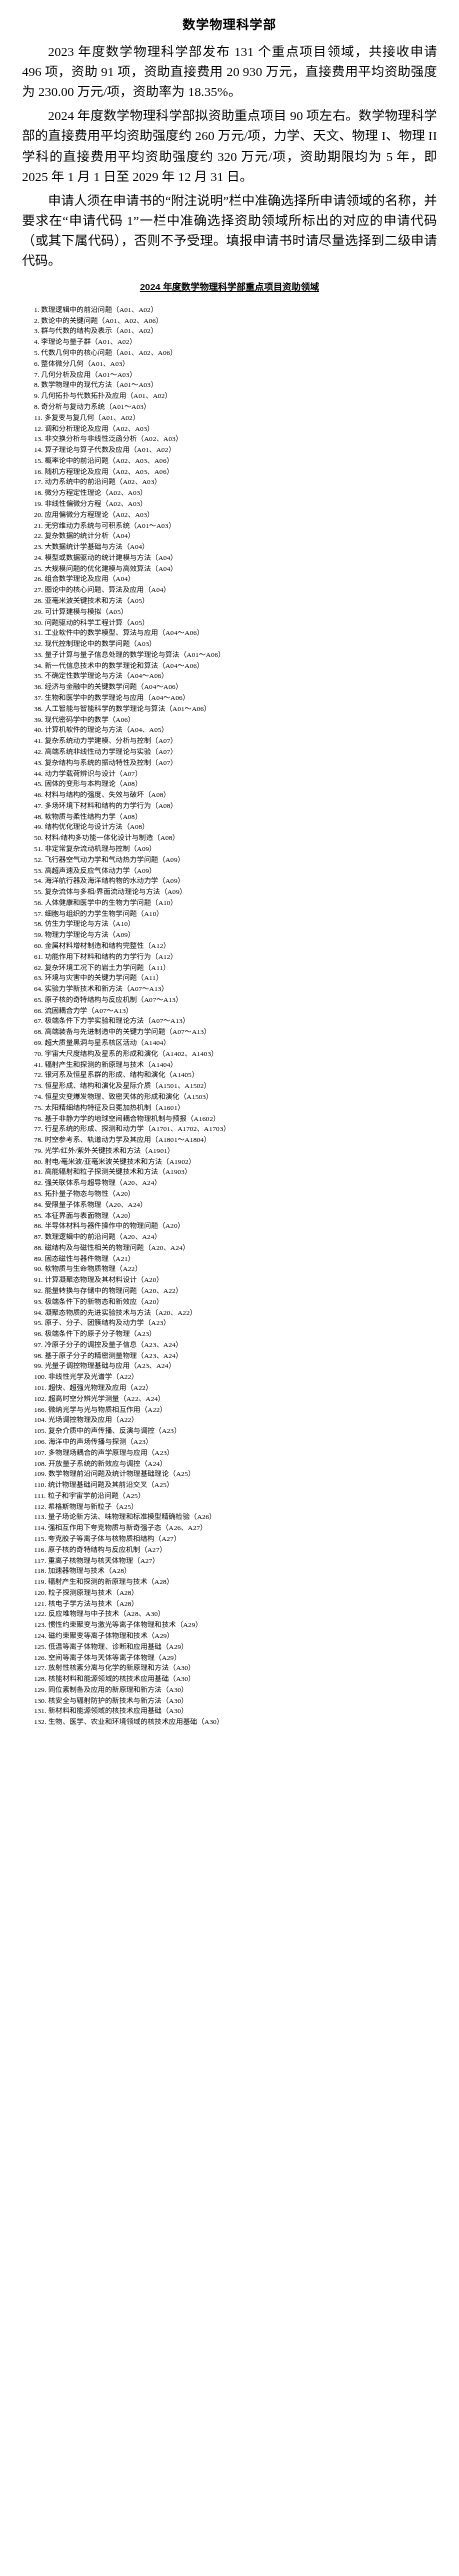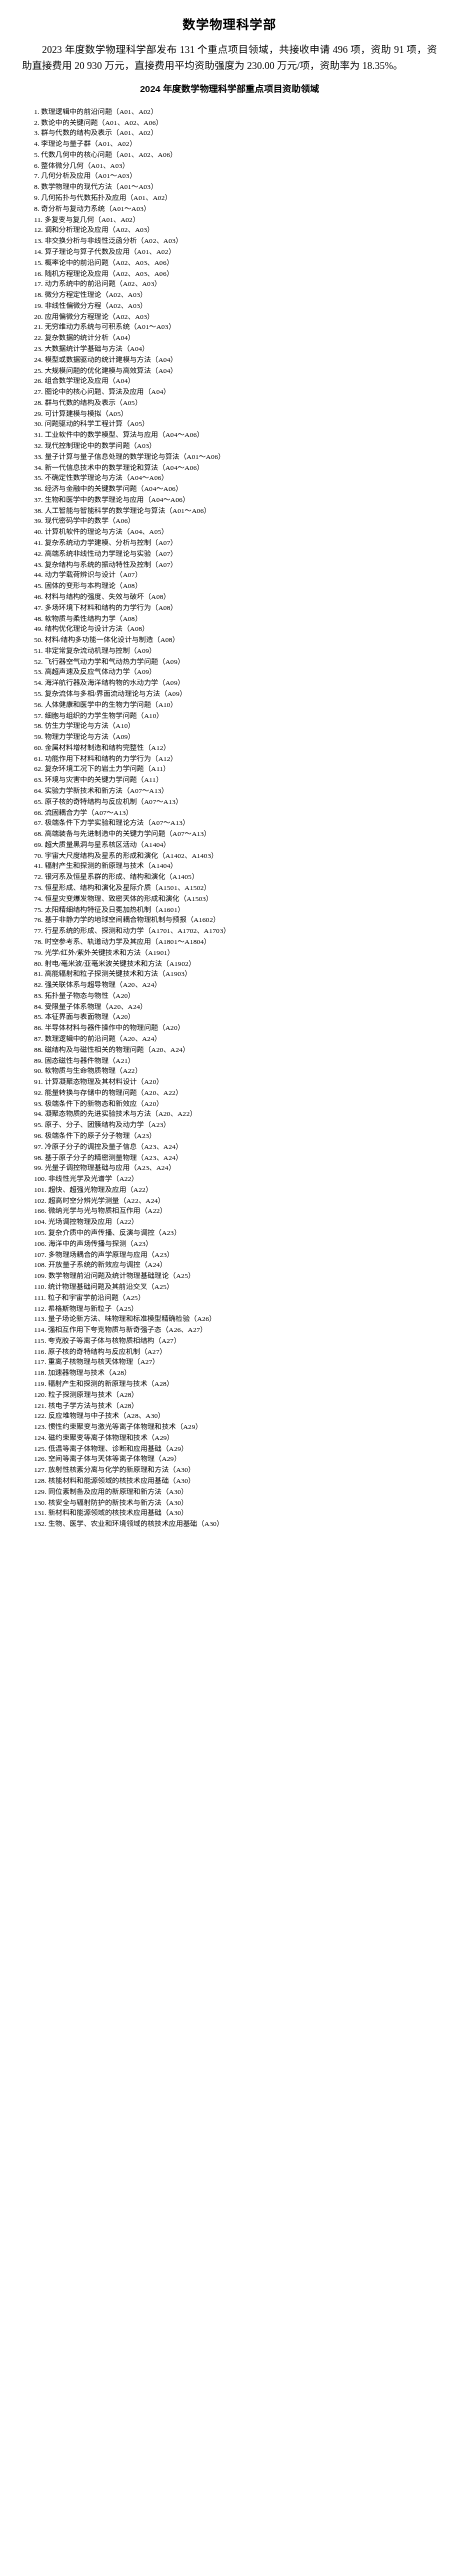--- a/index.html
+++ b/index.html
@@ -17,32 +17,33 @@
   }
   .doc-title{
     text-align:center;
     font-size:12.8px;
     font-weight:bold;
     letter-spacing:0.6px;
     margin:2.6px 0 9px 0;
     font-family:"Liberation Sans","DejaVu Sans",sans-serif;
   }
   .para{
-    font-size:10px;
+    font-size:13px;
     line-height:1.55;
     text-align:justify;
     text-indent:2em;
     margin:0 0 3.8px 0;
   }
   .section-title{
     text-align:center;
     font-size:9.2px;
     font-weight:bold;
     margin:7.7px 0 5.1px 0;
     font-family:"Liberation Sans","DejaVu Sans",sans-serif;
+    text-decoration:underline;
   }
   ol.code-list{
     list-style:none;
     margin:12px;
     padding:0;
   }
   ol.code-list li{
     font-size:7.1px;
     line-height:1.52;
     white-space:nowrap;
@@ -52,20 +53,22 @@
   .num{ display:inline; }
 </style>
 </head>
 <body>
 
 <div class="page">
 
   <div class="doc-title">数学物理科学部</div>
 
   <p class="para">2023 年度数学物理科学部发布 131 个重点项目领域，共接收申请 496 项，资助 91 项，资助直接费用 20 930 万元，直接费用平均资助强度为 230.00 万元/项，资助率为 18.35%。</p>
+  <p class="para">2024 年度数学物理科学部拟资助重点项目 90 项左右。数学物理科学部的直接费用平均资助强度约 260 万元/项，力学、天文、物理 I、物理 II 学科的直接费用平均资助强度约 320 万元/项，资助期限均为 5 年，即 2025 年 1 月 1 日至 2029 年 12 月 31 日。</p>
+  <p class="para">申请人须在申请书的“附注说明”栏中准确选择所申请领域的名称，并要求在“申请代码 1”一栏中准确选择资助领域所标出的对应的申请代码（或其下属代码），否则不予受理。填报申请书时请尽量选择到二级申请代码。</p>
 
   <div class="section-title">2024 年度数学物理科学部重点项目资助领域</div>
 
   <ol class="code-list" id="list">
       <li><span class="num">1.</span> <span>数理逻辑中的前沿问题（A01、A02）</span></li>
       <li><span class="num">2.</span> <span>数论中的关键问题（A01、A02、A06）</span></li>
       <li><span class="num">3.</span> <span>群与代数的结构及表示（A01、A02）</span></li>
       <li><span class="num">4.</span> <span>李理论与量子群（A01、A02）</span></li>
       <li><span class="num">5.</span> <span>代数几何中的核心问题（A01、A02、A06）</span></li>
       <li><span class="num">6.</span> <span>整体微分几何（A01、A03）</span></li>
@@ -83,21 +86,21 @@
       <li><span class="num">18.</span> <span>微分方程定性理论（A02、A03）</span></li>
       <li><span class="num">19.</span> <span>非线性偏微分方程（A02、A03）</span></li>
       <li><span class="num">20.</span> <span>应用偏微分方程理论（A02、A03）</span></li>
       <li><span class="num">21.</span> <span>无穷维动力系统与可积系统（A01～A03）</span></li>
       <li><span class="num">22.</span> <span>复杂数据的统计分析（A04）</span></li>
       <li><span class="num">23.</span> <span>大数据统计学基础与方法（A04）</span></li>
       <li><span class="num">24.</span> <span>模型或数据驱动的统计建模与方法（A04）</span></li>
       <li><span class="num">25.</span> <span>大规模问题的优化建模与高效算法（A04）</span></li>
       <li><span class="num">26.</span> <span>组合数学理论及应用（A04）</span></li>
       <li><span class="num">27.</span> <span>图论中的核心问题、算法及应用（A04）</span></li>
-      <li><span class="num">28.</span> <span>群与代数的结构及表示（A05）</span></li>
+      <li><span class="num">28.</span> <span>亚毫米波关键技术和方法（A05）</span></li>
       <li><span class="num">29.</span> <span>可计算建模与模拟（A05）</span></li>
       <li><span class="num">30.</span> <span>问题驱动的科学工程计算（A05）</span></li>
       <li><span class="num">31.</span> <span>工业软件中的数学模型、算法与应用（A04～A06）</span></li>
       <li><span class="num">32.</span> <span>现代控制理论中的数学问题（A03）</span></li>
       <li><span class="num">33.</span> <span>量子计算与量子信息处理的数学理论与算法（A01～A06）</span></li>
       <li><span class="num">34.</span> <span>新一代信息技术中的数学理论和算法（A04～A06）</span></li>
       <li><span class="num">35.</span> <span>不确定性数学理论与方法（A04～A06）</span></li>
       <li><span class="num">36.</span> <span>经济与金融中的关键数学问题（A04～A06）</span></li>
       <li><span class="num">37.</span> <span>生物和医学中的数学理论与应用（A04～A06）</span></li>
       <li><span class="num">38.</span> <span>人工智能与智能科学的数学理论与算法（A01～A06）</span></li>

